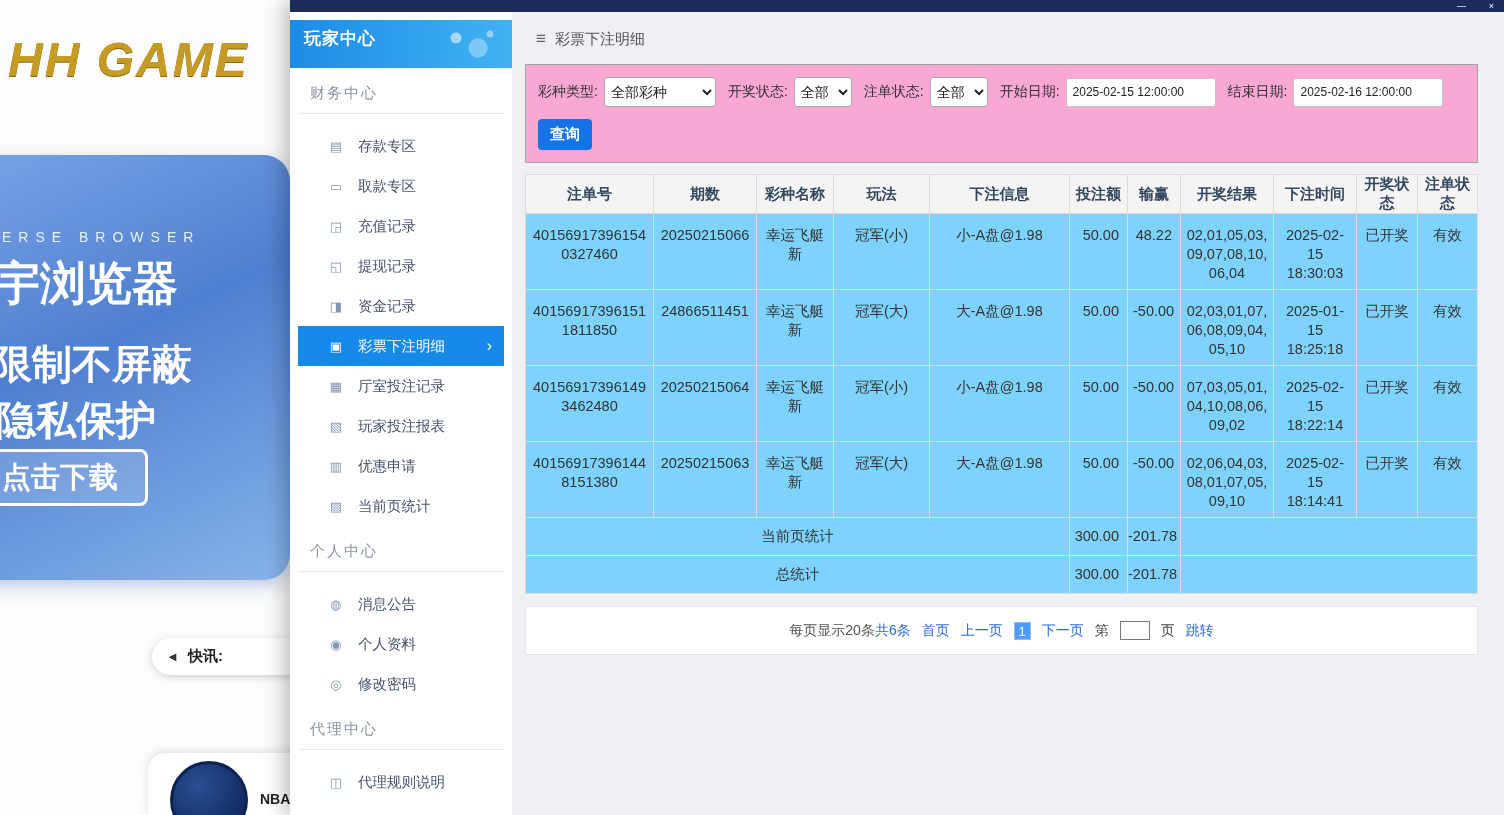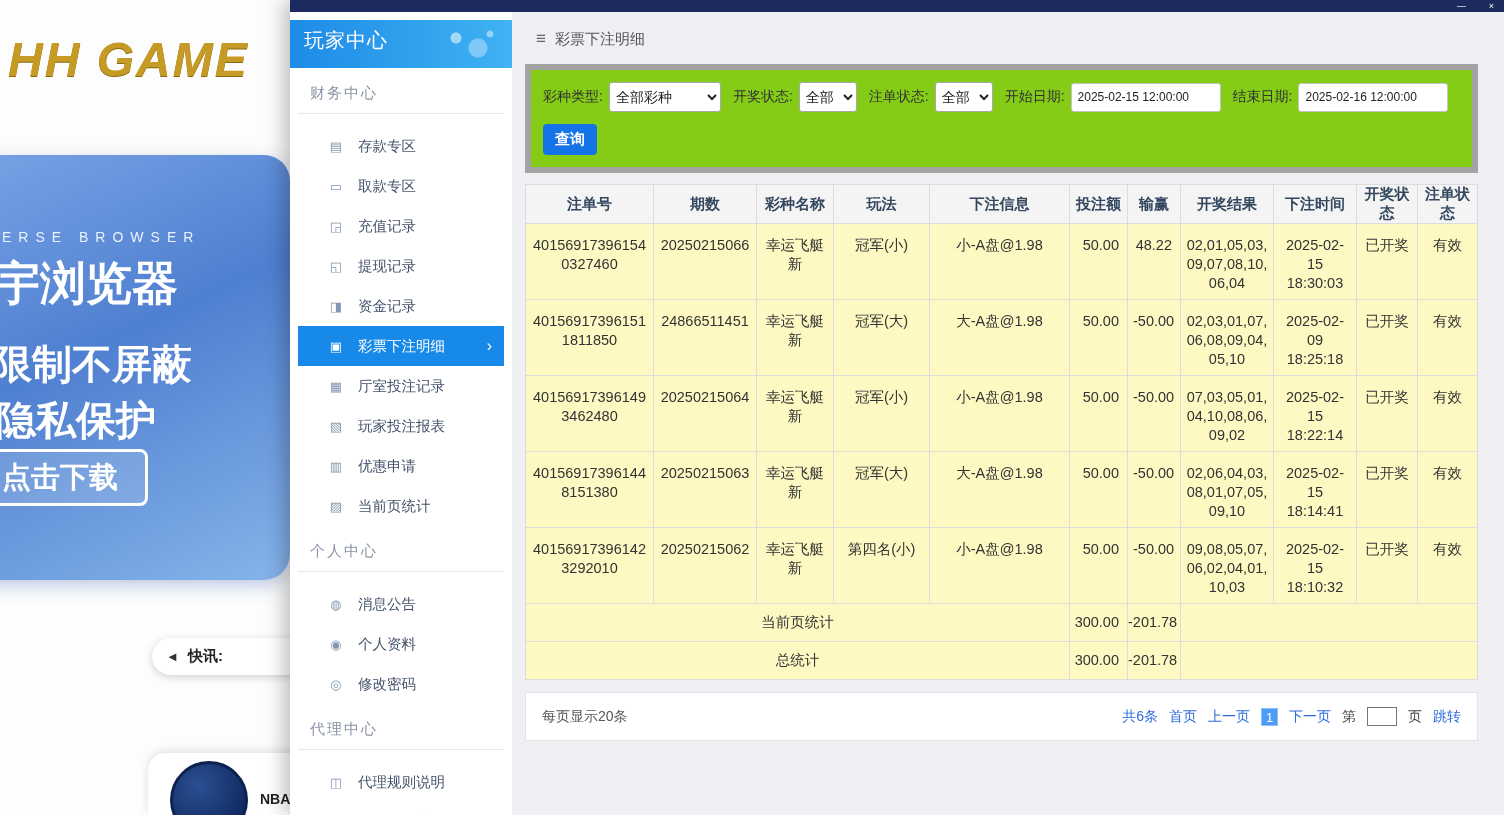--- a/index.html
+++ b/index.html
@@ -36,21 +36,21 @@
   .modal-titlebar{height:12px;background:#1c2a5e;position:relative;}
   .win-btn{position:absolute;top:0;font-size:9px;color:#fff;line-height:12px;cursor:pointer;}
   .win-btn.min{right:38px;}
   .win-btn.cls{right:10px;}
   .modal-body{display:flex;height:803px;}
 
   
   .sidebar{width:222px;background:#fff;padding-top:8px;overflow:hidden;flex:none;}
   .sidebar-header{position:relative;height:48px;background:linear-gradient(90deg,#1d8be6,#41b2f3);
           color:#fff;padding:7px 0 0 14px;}
-  .sb-title{font-size:20px;font-weight:normal;letter-spacing:1px;}
+  .sb-title{font-size:17px;font-weight:bold;letter-spacing:1px;}
   .sb-sub{font-size:8px;letter-spacing:1.5px;opacity:.9;margin-top:16px;}
   .sb-deco{position:absolute;right:14px;top:8px;width:52px;height:32px;
      background:radial-gradient(circle at 10px 10px, rgba(255,255,255,.55) 5px, rgba(255,255,255,0) 6px),
                 radial-gradient(circle at 32px 20px, rgba(255,255,255,.35) 9px, rgba(255,255,255,0) 10px),
                 radial-gradient(circle at 44px 6px, rgba(255,255,255,.45) 3px, rgba(255,255,255,0) 4px);}
   .sb-sections{padding:0 8px;}
   .sb-section{font-size:15px;color:#8a94a6;padding:16px 6px 10px 12px;border-bottom:1px solid #e3e7ee;
           letter-spacing:2px;}
   .sb-section + .sb-item{margin-top:12px;}
   .sb-item{display:flex;align-items:center;height:40px;padding-left:30px;position:relative;
@@ -59,48 +59,48 @@
   .sb-item.active{background:#1789e8;color:#fff;}
   .sb-item.active .sb-icon{color:#fff;}
   .chev{position:absolute;right:12px;font-size:16px;color:#fff;}
 
   
   .main{flex:1;background:#eef0f4;padding:0 26px 0 13px;overflow:hidden;}
   .main-header{display:flex;align-items:center;gap:9px;padding:17px 0 15px 11px;color:#5a6270;}
   .hamburger{font-size:17px;color:#666;cursor:pointer;}
   .page-title{font-size:15px;color:#555;}
 
-  .filter-card{background:#84cc16;border:6px solid #a3a3a3;padding:12px 12px;}
+  .filter-card{background:#f9a8d4;border:1px solid #a3a3a3;padding:12px 12px;}
   .filter-row{display:flex;align-items:center;font-size:14px;color:#333;white-space:nowrap;}
   .f-label{margin:0 6px 0 0;}
   .f-group{display:flex;align-items:center;margin-right:12px;}
   select{height:30px;border:1px solid #a9a9a9;border-radius:3px;font-size:14px;padding:0 2px;
           background:#fff;color:#222;font-family:inherit;}
   .sel-wide{width:112px;}
   .sel-small{width:58px;}
   input.date{width:150px;height:29px;border:1px solid #c4c4c4;border-radius:3px;font-size:12px;
           padding:0 6px;color:#222;font-family:inherit;}
   .query-btn{margin-top:12px;width:54px;height:31px;background:#1473e6;color:#fff;border:none;
           border-radius:4px;font-size:15px;font-weight:bold;font-family:inherit;cursor:pointer;}
 
   .table-wrap{margin-top:11px;}
-  table{border-collapse:collapse;width:952px;background:#fef9c3;table-layout:fixed;}
+  table{border-collapse:collapse;width:952px;background:#7dd3fc;table-layout:fixed;}
   th,td{border:1px solid #dcdcdc;}
   th{background:#f4f4f5;height:38px;font-size:15px;color:#33475f;font-weight:bold;text-align:center;
           padding:0 1px;}
   td{height:76px;vertical-align:top;padding:12px 5px 0 5px;text-align:center;font-size:14.5px;
           color:#333;line-height:19px;}
   td.num{text-align:right;padding-right:8px;}
   td:first-child{word-break:break-all;}
   td:nth-child(8){word-break:break-all;}
   tr.summary td{height:38px;vertical-align:middle;padding:0 8px 0 0;}
   tr.summary td.sum-label{text-align:center;padding:0;}
 
   .footer-card{margin-top:12px;background:#fff;border:1px solid #e2e4e8;height:49px;display:flex;
-          align-items:center;justify-content:space-between;padding:0 16px;font-size:14px;}
+          align-items:center;justify-content:center;padding:0 16px;font-size:14px;}
   .per-page{color:#555;}
   .pagination{display:flex;align-items:center;gap:11px;color:#2d6cdf;}
   .pg-link{color:#2d6cdf;cursor:pointer;}
   .pg-text{color:#444;}
   .pg-current{min-width:17px;height:18px;background:#4d9cf8;border:1px solid #8fbdf5;color:#fff;
           text-align:center;font-size:13px;line-height:18px;padding:0 2px;}
   .jump-input{width:30px;height:19px;border:1px solid #777;font-family:inherit;}
 </style>
 </head>
 <body>
@@ -291,21 +291,21 @@
                 </tr>
                 <tr>
                   <td>401569173961511811850</td>
                   <td>24866511451</td>
                   <td>幸运飞艇新</td>
                   <td>冠军(大)</td>
                   <td>大-A盘@1.98</td>
                   <td class="num">50.00</td>
                   <td class="num">-50.00</td>
                   <td>02,03,01,07,06,08,09,04,05,10</td>
-                  <td>2025-02-09 18:25:18</td>
+                  <td>2025-01-15 18:25:18</td>
                   <td>已开奖</td>
                   <td>有效</td>
                 </tr>
                 <tr>
                   <td>401569173961493462480</td>
                   <td>20250215064</td>
                   <td>幸运飞艇新</td>
                   <td>冠军(小)</td>
                   <td>小-A盘@1.98</td>
                   <td class="num">50.00</td>
@@ -318,33 +318,20 @@
                 <tr>
                   <td>401569173961448151380</td>
                   <td>20250215063</td>
                   <td>幸运飞艇新</td>
                   <td>冠军(大)</td>
                   <td>大-A盘@1.98</td>
                   <td class="num">50.00</td>
                   <td class="num">-50.00</td>
                   <td>02,06,04,03,08,01,07,05,09,10</td>
                   <td>2025-02-15 18:14:41</td>
-                  <td>已开奖</td>
-                  <td>有效</td>
-                </tr>
-                <tr>
-                  <td>401569173961423292010</td>
-                  <td>20250215062</td>
-                  <td>幸运飞艇新</td>
-                  <td>第四名(小)</td>
-                  <td>小-A盘@1.98</td>
-                  <td class="num">50.00</td>
-                  <td class="num">-50.00</td>
-                  <td>09,08,05,07,06,02,04,01,10,03</td>
-                  <td>2025-02-15 18:10:32</td>
                   <td>已开奖</td>
                   <td>有效</td>
                 </tr>
                 <tr class="summary">
                   <td colspan="5" class="sum-label">当前页统计</td>
                   <td class="num">300.00</td>
                   <td class="num">-201.78</td>
                   <td colspan="4"></td>
                 </tr>
                 <tr class="summary">

